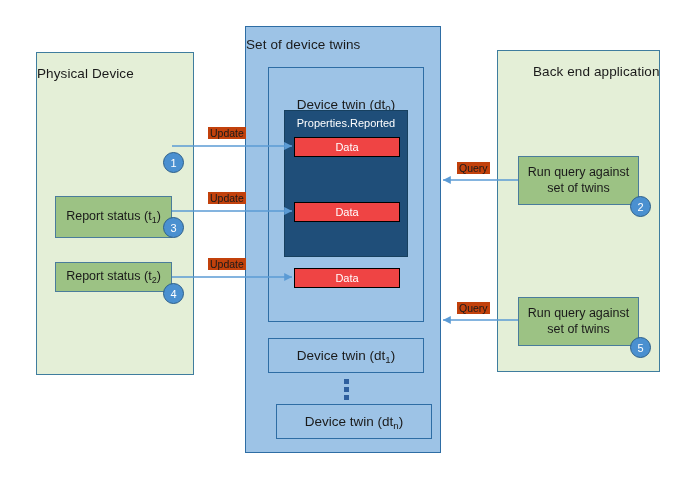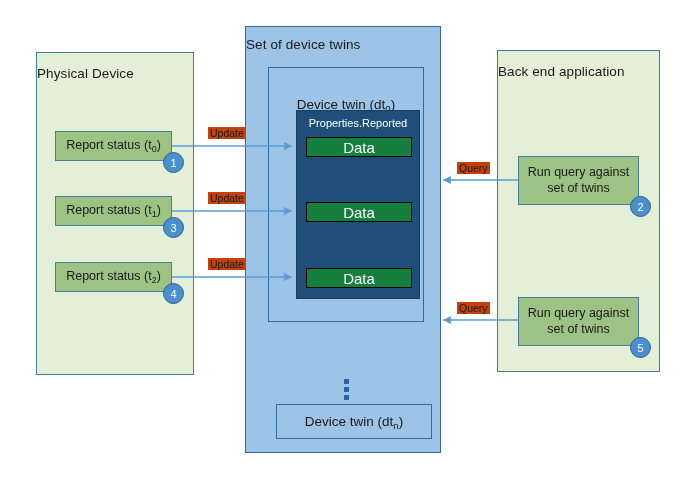--- a/index.html
+++ b/index.html
@@ -68,24 +68,24 @@
     position: absolute;
     left: 0; right: 0;
     top: 6px;
     text-align: center;
     color: #ffffff;
     font-size: 11px;
     white-space: nowrap;
   }
   .data-box {
     position: absolute;
-    background: #15803d;
+    background: #ef4444;
     border: 1.6px solid #000000;
     color: #ffffff;
-    font-size: 15px;
+    font-size: 11px;
     display: flex;
     align-items: center;
     justify-content: center;
     box-sizing: border-box;
   }
 
   
   .action-box {
     background: #9cc284;
     border: 1px solid #4a7c9b;
@@ -174,64 +174,64 @@
     <line x1="172" y1="277" x2="292" y2="277" stroke="#5b9bd5" stroke-width="1.3" marker-end="url(#arrowR)"></line>
 
     <line x1="518" y1="180" x2="443" y2="180" stroke="#5b9bd5" stroke-width="1.3" marker-end="url(#arrowL)"></line>
     <line x1="518" y1="320" x2="443" y2="320" stroke="#5b9bd5" stroke-width="1.3" marker-end="url(#arrowL)"></line>
   </svg>
 
   <div class="abs panel-green" style="left:36px; top:52px; width:158px; height:323px;">
     <div class="panel-title" style="top:13px;">Physical Device</div>
   </div>
 
-  <div class="abs action-box" style="left:55px; top:131px; width:117px; height:30px;">
-    <span><span>Report status (t</span><sub>0</sub><span>)</span></span>
-  </div>
   <div class="badge" style="left:163px; top:152px;">1</div>
 
-  <div class="abs action-box" style="left:55px; top:196px; width:117px; height:30px;">
+  <div class="abs action-box" style="left:55px; top:196px; width:117px; height:42px;">
     <span><span>Report status (t</span><sub>1</sub><span>)</span></span>
   </div>
   <div class="badge" style="left:163px; top:217px;">3</div>
 
   <div class="abs action-box" style="left:55px; top:262px; width:117px; height:30px;">
     <span><span>Report status (t</span><sub>2</sub><span>)</span></span>
   </div>
   <div class="badge" style="left:163px; top:283px;">4</div>
 
   <div class="abs panel-blue" style="left:245px; top:26px; width:196px; height:427px;">
     <div class="panel-title" style="top:10px;">Set of device twins</div>
   </div>
 
   <div class="abs twin-box" style="left:268px; top:67px; width:156px; height:255px;">
     <div class="twin-label" style="top:9px;margin-top:20px;"><span>Device twin (dt</span><sub>0</sub><span>)</span></div>
   </div>
 
-  <div class="abs props-box" style="left:296px; top:110px; width:124px; height:189px;">
+  <div class="abs props-box" style="left:284px; top:110px; width:124px; height:147px;">
     <div class="props-title">Properties.Reported</div>
 
     <div class="data-box" style="left:9px; top:26px; width:106px; height:20px;">Data</div>
     <div class="data-box" style="left:9px; top:91px; width:106px; height:20px;">Data</div>
     <div class="data-box" style="left:9px; top:157px; width:106px; height:20px;">Data</div>
   </div>
 
+  <div class="abs twin-box" style="left:268px; top:338px; width:156px; height:35px;">
+    <div class="twin-label" style="top:9px;"><span>Device twin (dt</span><sub>1</sub><span>)</span></div>
+  </div>
 
   <div class="ellipsis-dots" style="left:343px; top:379px; width:6px; height:21px;">
     <i></i>
       <i></i>
       <i></i>
   </div>
 
   <div class="abs twin-box" style="left:276px; top:404px; width:156px; height:35px;">
     <div class="twin-label" style="top:9px;"><span>Device twin (dt</span><sub>n</sub><span>)</span></div>
   </div>
 
   <div class="abs panel-green" style="left:497px; top:50px; width:163px; height:322px;">
-    <div class="panel-title" style="top:13px;">Back end application</div>
+    <div class="panel-title" style="top:13px;padding-left:35px;">Back end application</div>
   </div>
 
   <div class="abs action-box" style="left:518px; top:156px; width:121px; height:49px; flex-direction:column;">
     <span>Run query against</span>
     <span>set of twins</span>
   </div>
   <div class="badge" style="left:630px; top:196px;">2</div>
 
   <div class="abs action-box" style="left:518px; top:297px; width:121px; height:49px; flex-direction:column;">
     <span>Run query against</span>

